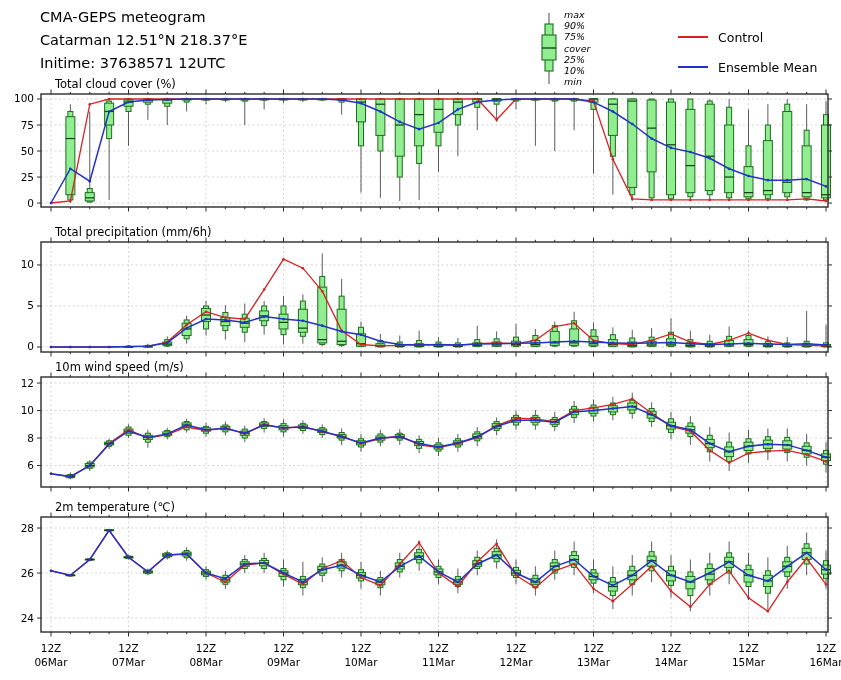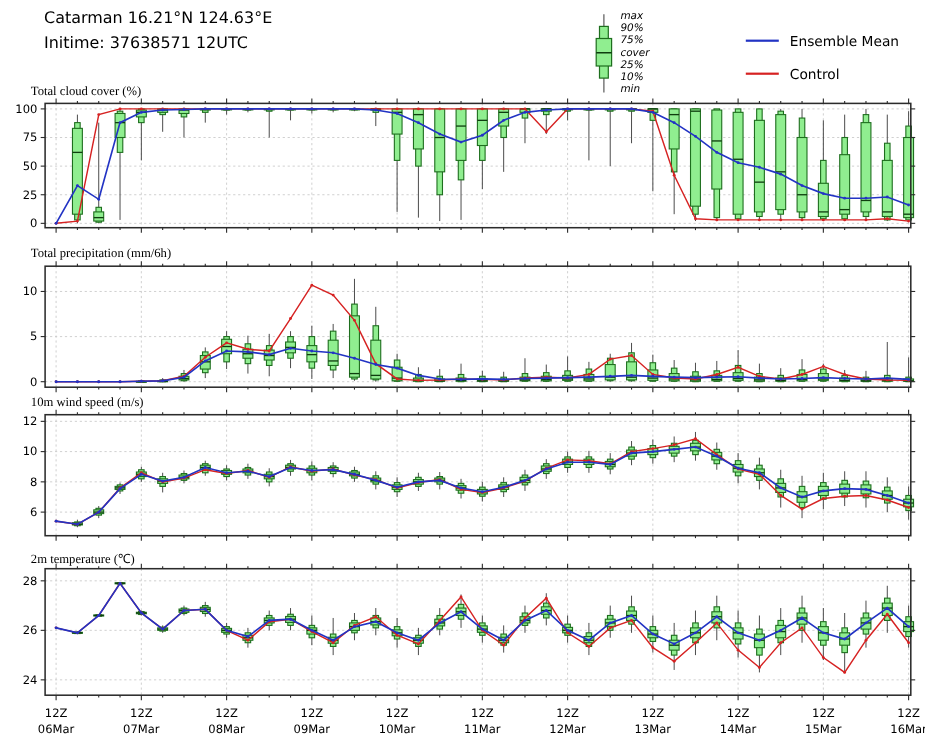--- a/index.html
+++ b/index.html
@@ -1,35 +1,36 @@
 <!DOCTYPE html>
 <html><head>
 <meta charset="utf-8">
 <style>
   html,body{margin:0;padding:0;background:#ffffff;}
   .fig{position:relative;width:841px;height:680px;background:#ffffff;
        font-family:"DejaVu Sans",sans-serif;color:#000;overflow:hidden;}
   .header{position:absolute;left:40px;top:6px;}
   .header div{font-size:14.5px;line-height:23px;white-space:nowrap;}
-  .panel-title{position:absolute;left:28px;font-size:11.5px;white-space:nowrap;font-family:Liberation Serif, serif;}
+  .panel-title{position:absolute;left:55px;font-size:11.5px;white-space:nowrap;}
   #plot{position:absolute;left:0;top:0;}
   .legend-glyph{position:absolute;left:527px;top:8px;}
   .legend-boxlabels{position:absolute;left:564px;top:9px;font-size:9.5px;line-height:11.2px;font-style:italic;}
   .legend-series{position:absolute;left:678px;top:22px;}
   .legend-series .row{display:flex;align-items:center;height:30px;}
   .legend-series .swatch{display:inline-block;width:30px;height:2px;margin-right:10px;}
   .legend-series .lbl{font-size:12.5px;white-space:nowrap;}
 </style>
 </head>
 <body>
 
 <div class="fig">
 
   <div class="header">
-    <div>Catarman 16.21°N 124.63°E</div>
+    <div>CMA-GEPS meteogram</div>
+    <div>Catarman 12.51°N 218.37°E</div>
     <div>Initime: 37638571 12UTC</div>
   </div>
 
   <svg class="legend-glyph" width="44" height="80" viewBox="0 0 44 80">
     <line x1="22" y1="5" x2="22" y2="76" stroke="#4a4a4a" stroke-width="1"></line>
     <rect x="18" y="16" width="8" height="47" fill="#90ee90" stroke="#1e6e1e" stroke-width="1.1"></rect>
     <rect x="15" y="27" width="14" height="25" fill="#90ee90" stroke="#1e6e1e" stroke-width="1.1"></rect>
     <line x1="15" y1="40" x2="29" y2="40" stroke="#0f3d0f" stroke-width="1.3"></line>
   </svg>
 
@@ -38,26 +39,26 @@
     <div>90%</div>
     <div>75%</div>
     <div>cover</div>
     <div>25%</div>
     <div>10%</div>
     <div>min</div>
   </div>
 
   <div class="legend-series">
     <div class="row">
+      <span class="swatch" style="background: rgb(214, 34, 34);"></span>
+      <span class="lbl">Control</span>
+    </div>
+    <div class="row">
       <span class="swatch" style="background: rgb(34, 51, 196);"></span>
       <span class="lbl">Ensemble Mean</span>
-    </div>
-    <div class="row">
-      <span class="swatch" style="background: rgb(214, 34, 34);"></span>
-      <span class="lbl">Control</span>
     </div>
   </div>
 
   <div class="panel-title" style="top:77px">Total cloud cover (%)</div>
   <div class="panel-title" style="top:225px">Total precipitation (mm/6h)</div>
   <div class="panel-title" style="top:360px">10m wind speed (m/s)</div>
   <div class="panel-title" style="top:500px">2m temperature (℃)</div>
 
   <svg id="plot" width="841" height="680" viewBox="0 0 841 680">
       <line x1="41" x2="828" y1="203.04604051565377" y2="203.04604051565377" stroke="#c9c9c9" stroke-width="0.8" stroke-dasharray="2 2.5"></line>

